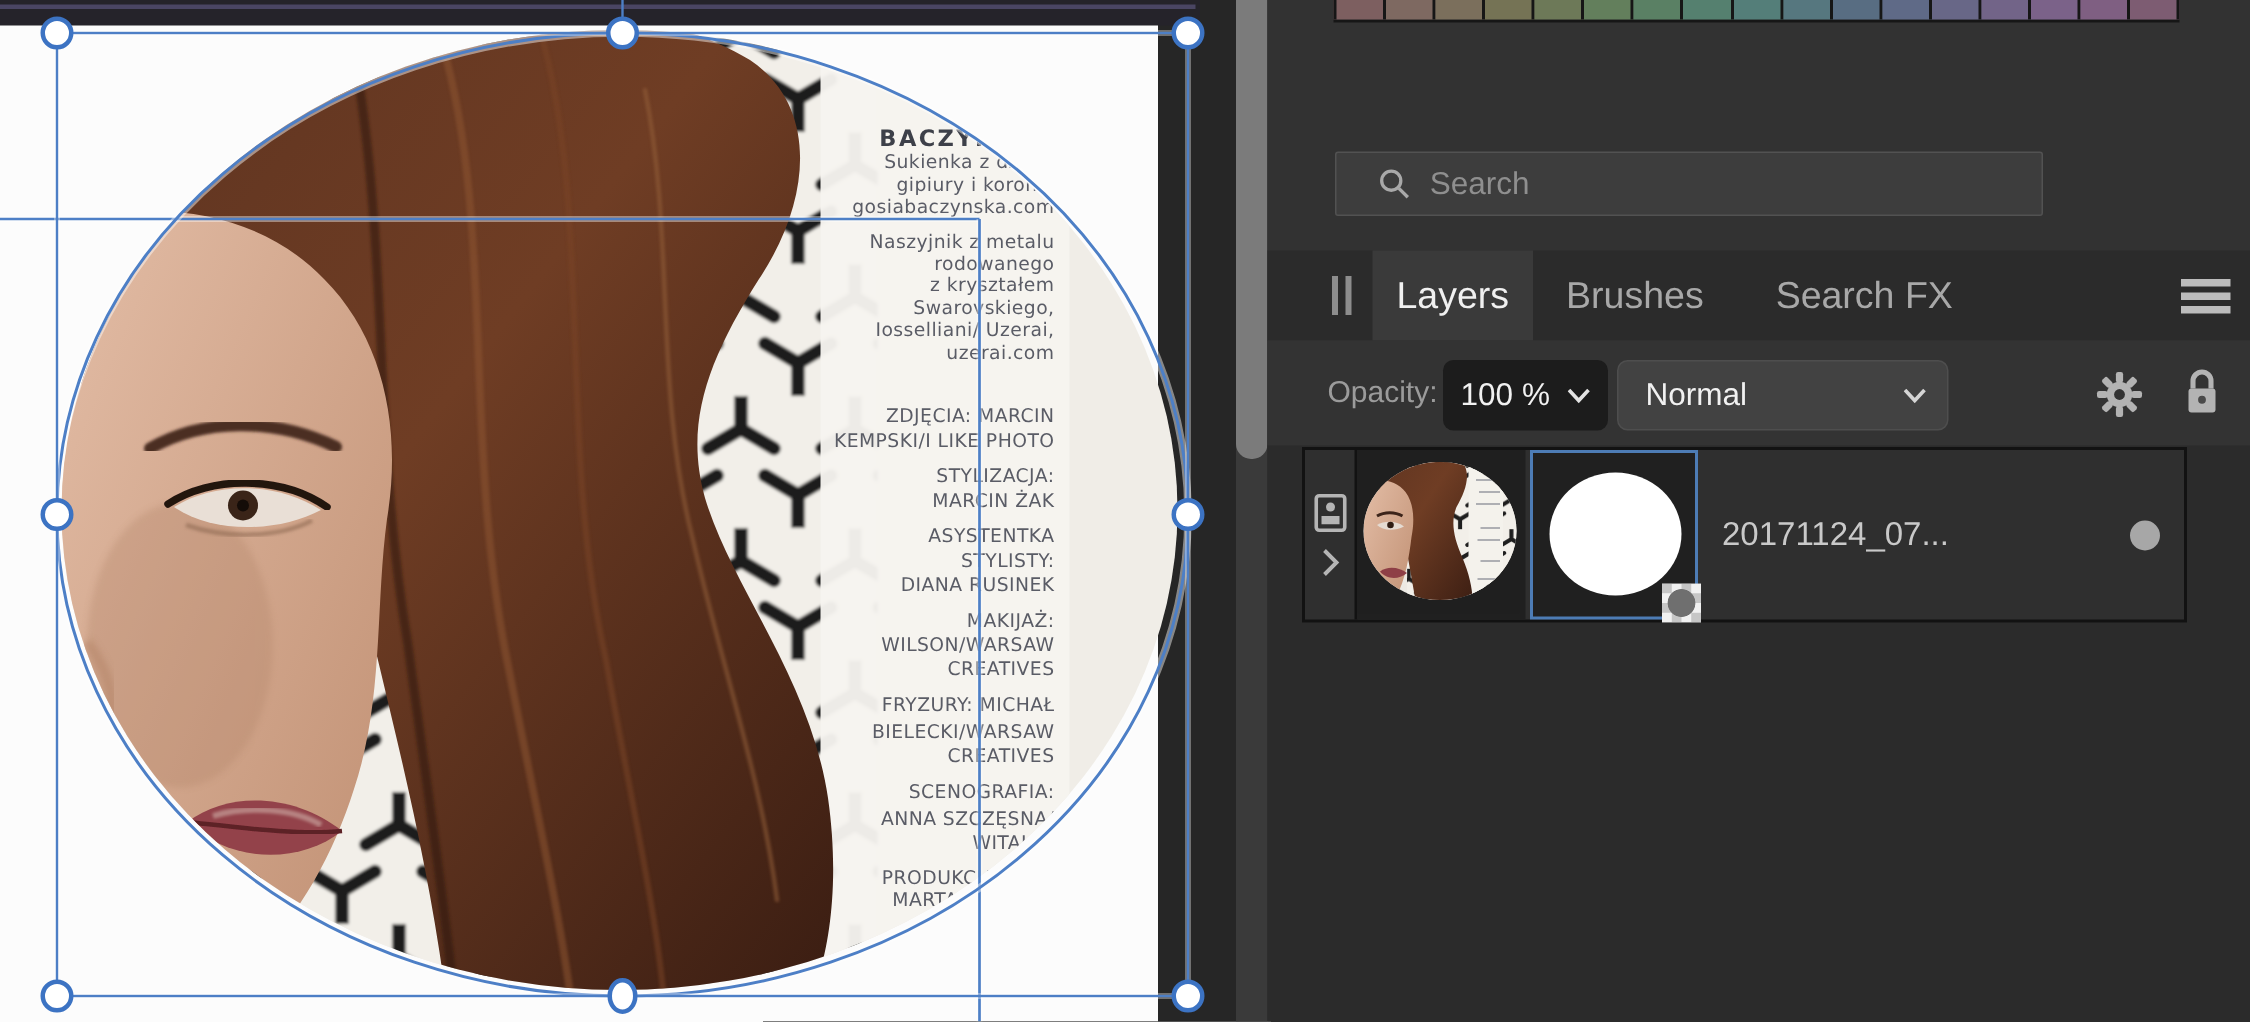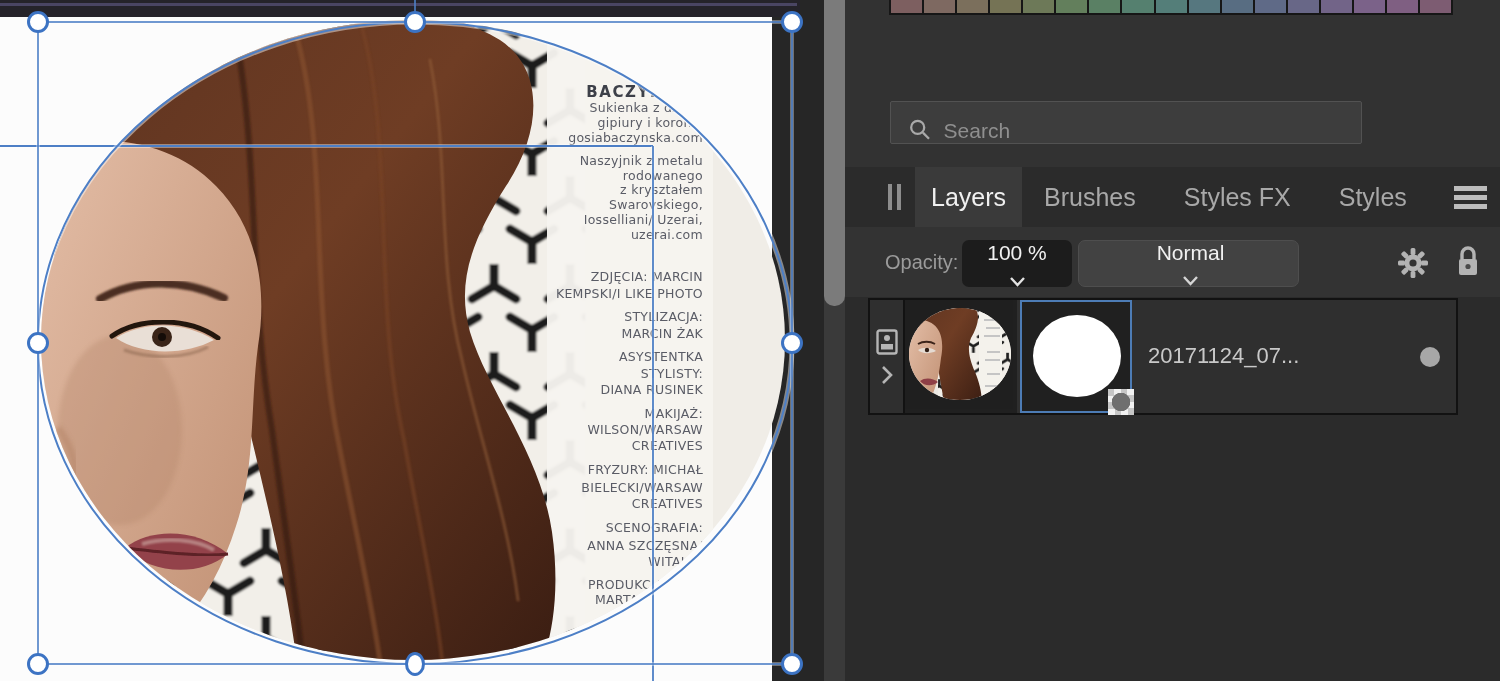--- a/index.html
+++ b/index.html
@@ -16,40 +16,40 @@
   
   #panel { position:absolute; left:845px; top:0; width:655px; height:681px; background:#323232; }
 
   .swatch-row { position:absolute; left:44px; top:0; width:564px; height:15px; display:flex;
                 border-bottom:2px solid #161616; }
   .swatch { flex:1; border-right:2px solid #161616; }
   .swatch:first-child { border-left:2px solid #161616; }
 
   .searchbox { position:absolute; left:45px; top:101px; width:472px; height:43px;
                background:#3d3d3d; border:1px solid #525252; border-radius:2px;
-               display:flex; align-items:flex-end; padding-left:18px; }
+               display:flex; align-items:center; padding-left:28px; }
   .searchbox input { background:transparent; border:none; outline:none; margin-left:12px;
                      font-size:21px; color:#cfcfcf; width:480px;
                      font-family:"Liberation Sans",sans-serif; }
   .searchbox input::placeholder { color:#8f8f8f; }
 
   .tabbar { position:absolute; left:0; top:167px; width:655px; height:60px; background:#2b2b2b;
             display:flex; align-items:stretch; }
   .drag-handle { margin:17px 0 0 43px; display:flex; gap:5px; height:26px; }
   .drag-handle div { width:4px; height:26px; background:#8d8d8d; }
   .tab { padding:0 16px; line-height:60px; font-size:25px; color:#a8a8a8; white-space:nowrap; }
   .tab.active { background:#3a3a3a; color:#f0f0f0; }
   .tab + .tab { margin-left:6px;text-align:right; }
   .hamburger { position:absolute; right:13px; top:19px; display:flex; flex-direction:column; gap:4px; }
   .hamburger div { width:33px; height:5px; background:#bcbcbc; }
 
   .opacityrow { position:absolute; left:0; top:227px; width:655px; height:70px; background:#333333; }
   .opacity-label { position:absolute; left:40px; top:0; line-height:70px; font-size:20px; color:#9b9b9b; }
   .combo { position:absolute; top:13px; height:47px; border-radius:7px; display:flex;
-           align-items:center; color:#f1f1f1; font-size:21px;flex-direction:column; }
+           align-items:center; color:#f1f1f1; font-size:21px; }
   .combo-dark  { left:117px; width:110px; background:#1c1c1c; justify-content:center; gap:12px; }
   .combo-light { left:233px; width:221px; background:#424242; border:1px solid #4e4e4e;
                  padding:0 14px 0 18px; justify-content:space-between; }
   .icon-btn { position:absolute; top:20px; }
 
   .layers-area { position:absolute; left:0; top:297px; width:655px; height:384px; background:#2b2b2b; }
   .layer-row { position:absolute; left:23px; top:1px; width:590px; height:117px;
                background:#2f2f2f; border:2px solid #121212; display:flex; }
   .row-left { width:35px; border-right:2px solid #121212; display:flex; flex-direction:column;
               align-items:center; justify-content:center; gap:10px; }
@@ -241,22 +241,21 @@
       <input type="text" placeholder="Search" style="">
     </div>
 
     <div class="tabbar">
       <div class="drag-handle">
           <div></div>
           <div></div>
         </div>
       <div class="tab active" style="margin-left:14px">Layers</div>
       <div class="tab">Brushes</div>
-      <div class="tab" style="margin-left:16px">Styles FX</div>
-      <div class="tab" style="margin-left:16px">Styles</div>
+      <div class="tab" style="margin-left:16px">Search FX</div>
       <div class="hamburger">
           <div></div>
           <div></div>
           <div></div>
         </div>
     </div>
 
     <div class="opacityrow">
       <span class="opacity-label">Opacity:</span>
       <div class="combo combo-dark">

